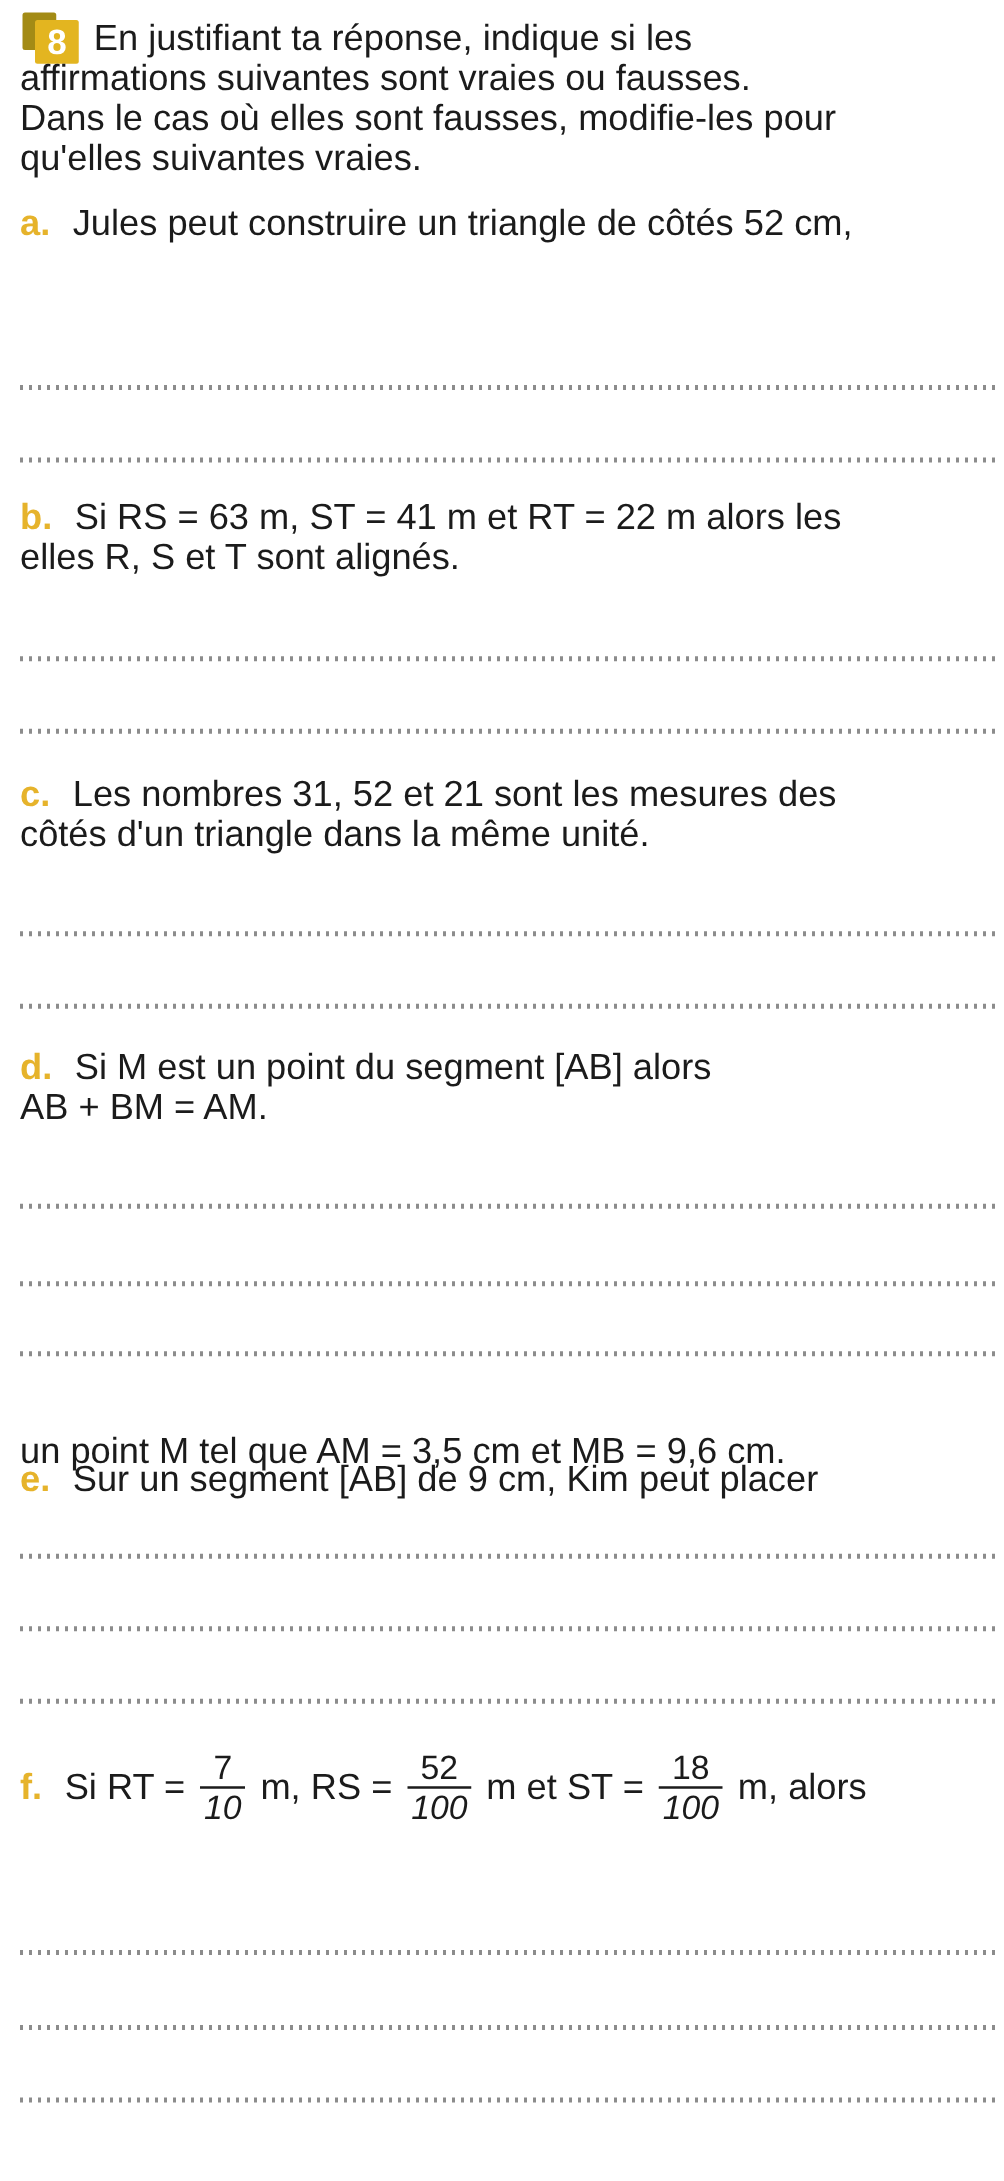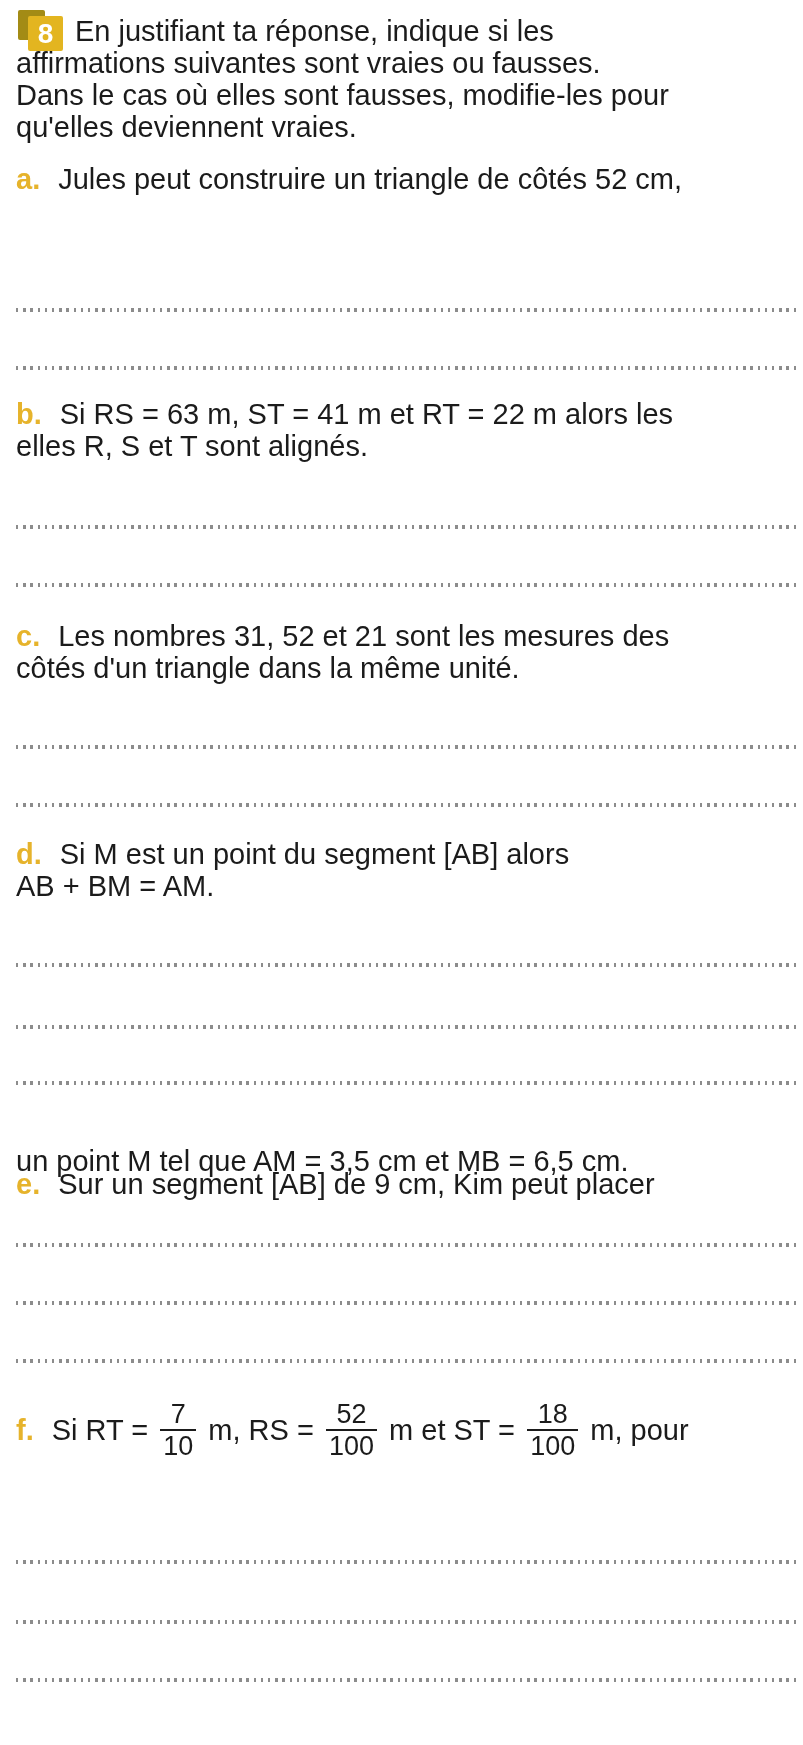--- a/index.html
+++ b/index.html
@@ -58,37 +58,37 @@
     white-space: pre;
   }
   .frac {
     display: inline-flex;
     flex-direction: column;
     align-items: center;
     font-size: 27px;
     line-height: 30px;
     margin: 0 4px;
   }
-  .frac .den { border-top: 2.5px solid var(--text, #1b1b1b); }
+  .frac .den { border-top: 2.5px solid var(--text, #1b1b1b); font-style: italic; }
   .frac .num, .frac .den { padding: 0 3px; }
 </style>
 </head>
 <body>
 
 <div class="page">
 
   <div class="badge-back"></div>
   <div class="badge-front">
     <span>8</span>
   </div>
 
   <div class="line indent1" style="top:15px">En justifiant ta réponse, indique si les</div>
   <div class="line" style="top:79px">Dans le cas où elles sont fausses, modifie-les pour</div>
   <div class="line" style="top:47px">affirmations suivantes sont vraies ou fausses.</div>
-  <div class="line" style="top:111px">qu'elles deviennent vraies.</div>
+  <div class="line" style="top:111px">qu'elles suivantes vraies.</div>
 
   <div class="line" style="top:163px"><span class="lbl">a.</span><span>Jules peut construire un triangle de côtés 52 cm,</span></div>
   <div class="dots" style="top:308px"></div>
   <div class="dots" style="top:366px"></div>
 
   <div class="line" style="top:398px"><span class="lbl">b.</span><span>Si RS = 63 m, ST = 41 m et RT = 22 m alors les</span></div>
   <div class="line" style="top:430px">elles R, S et T sont alignés.</div>
   <div class="dots" style="top:525px"></div>
   <div class="dots" style="top:583px"></div>
 
@@ -97,25 +97,25 @@
   <div class="dots" style="top:745px"></div>
   <div class="dots" style="top:803px"></div>
 
   <div class="line" style="top:838px"><span class="lbl">d.</span><span>Si M est un point du segment [AB] alors</span></div>
   <div class="line" style="top:870px">AB + BM = AM.</div>
   <div class="dots" style="top:963px"></div>
   <div class="dots" style="top:1025px"></div>
   <div class="dots" style="top:1081px"></div>
 
   <div class="line" style="top:1168px"><span class="lbl">e.</span><span>Sur un segment [AB] de 9 cm, Kim peut placer</span></div>
-  <div class="line" style="top:1145px">un point M tel que AM = 3,5 cm et MB = 6,5 cm.</div>
+  <div class="line" style="top:1145px">un point M tel que AM = 3,5 cm et MB = 9,6 cm.</div>
   <div class="dots" style="top:1243px"></div>
   <div class="dots" style="top:1301px"></div>
   <div class="dots" style="top:1359px"></div>
 
   <div class="fracline">
-    <span class="lbl">f.</span><span>Si RT = </span><span class="frac"><span class="num">7</span><span class="den">10</span></span><span> m, RS = </span><span class="frac"><span class="num">52</span><span class="den">100</span></span><span> m et ST = </span><span class="frac"><span class="num">18</span><span class="den">100</span></span><span> m, pour</span>
+    <span class="lbl">f.</span><span>Si RT = </span><span class="frac"><span class="num">7</span><span class="den">10</span></span><span> m, RS = </span><span class="frac"><span class="num">52</span><span class="den">100</span></span><span> m et ST = </span><span class="frac"><span class="num">18</span><span class="den">100</span></span><span> m, alors</span>
   </div>
   <div class="dots" style="top:1560px"></div>
   <div class="dots" style="top:1620px"></div>
   <div class="dots" style="top:1678px"></div>
 
 </div>
 
 </body></html>

